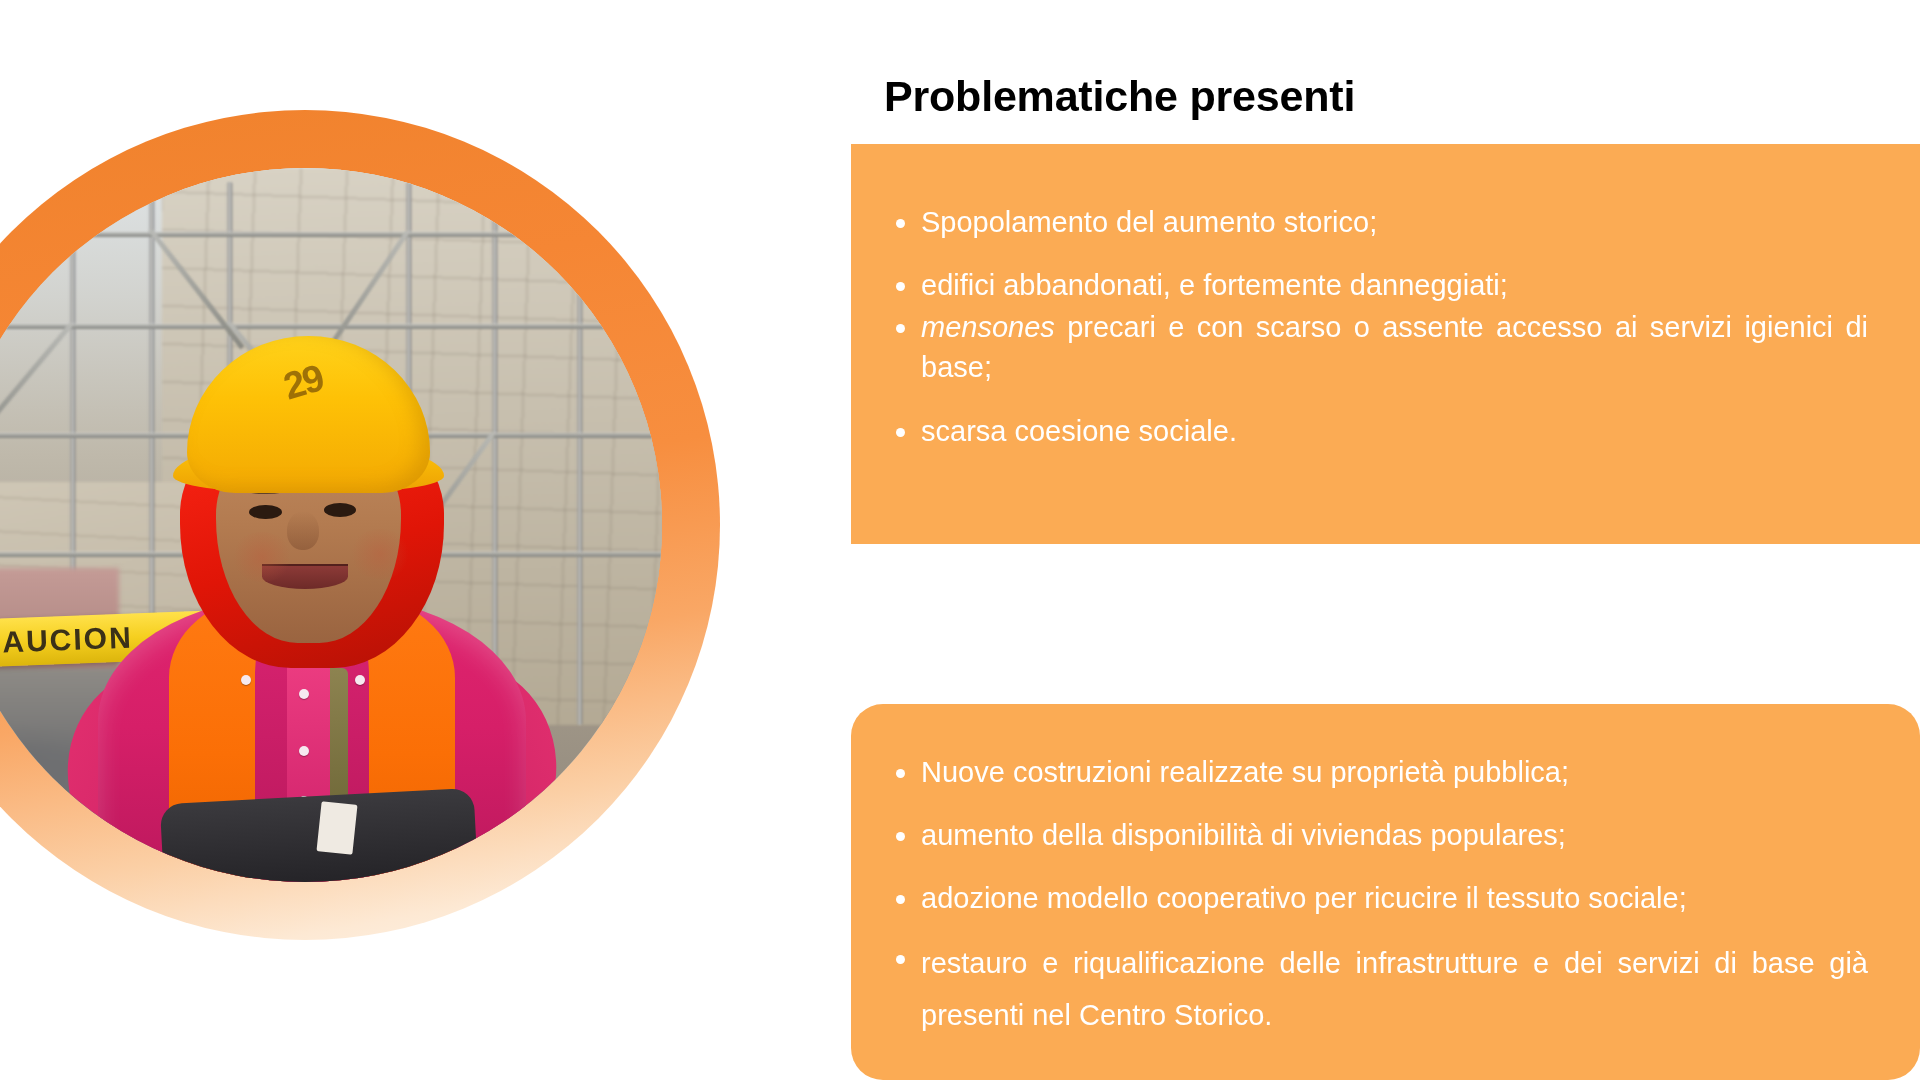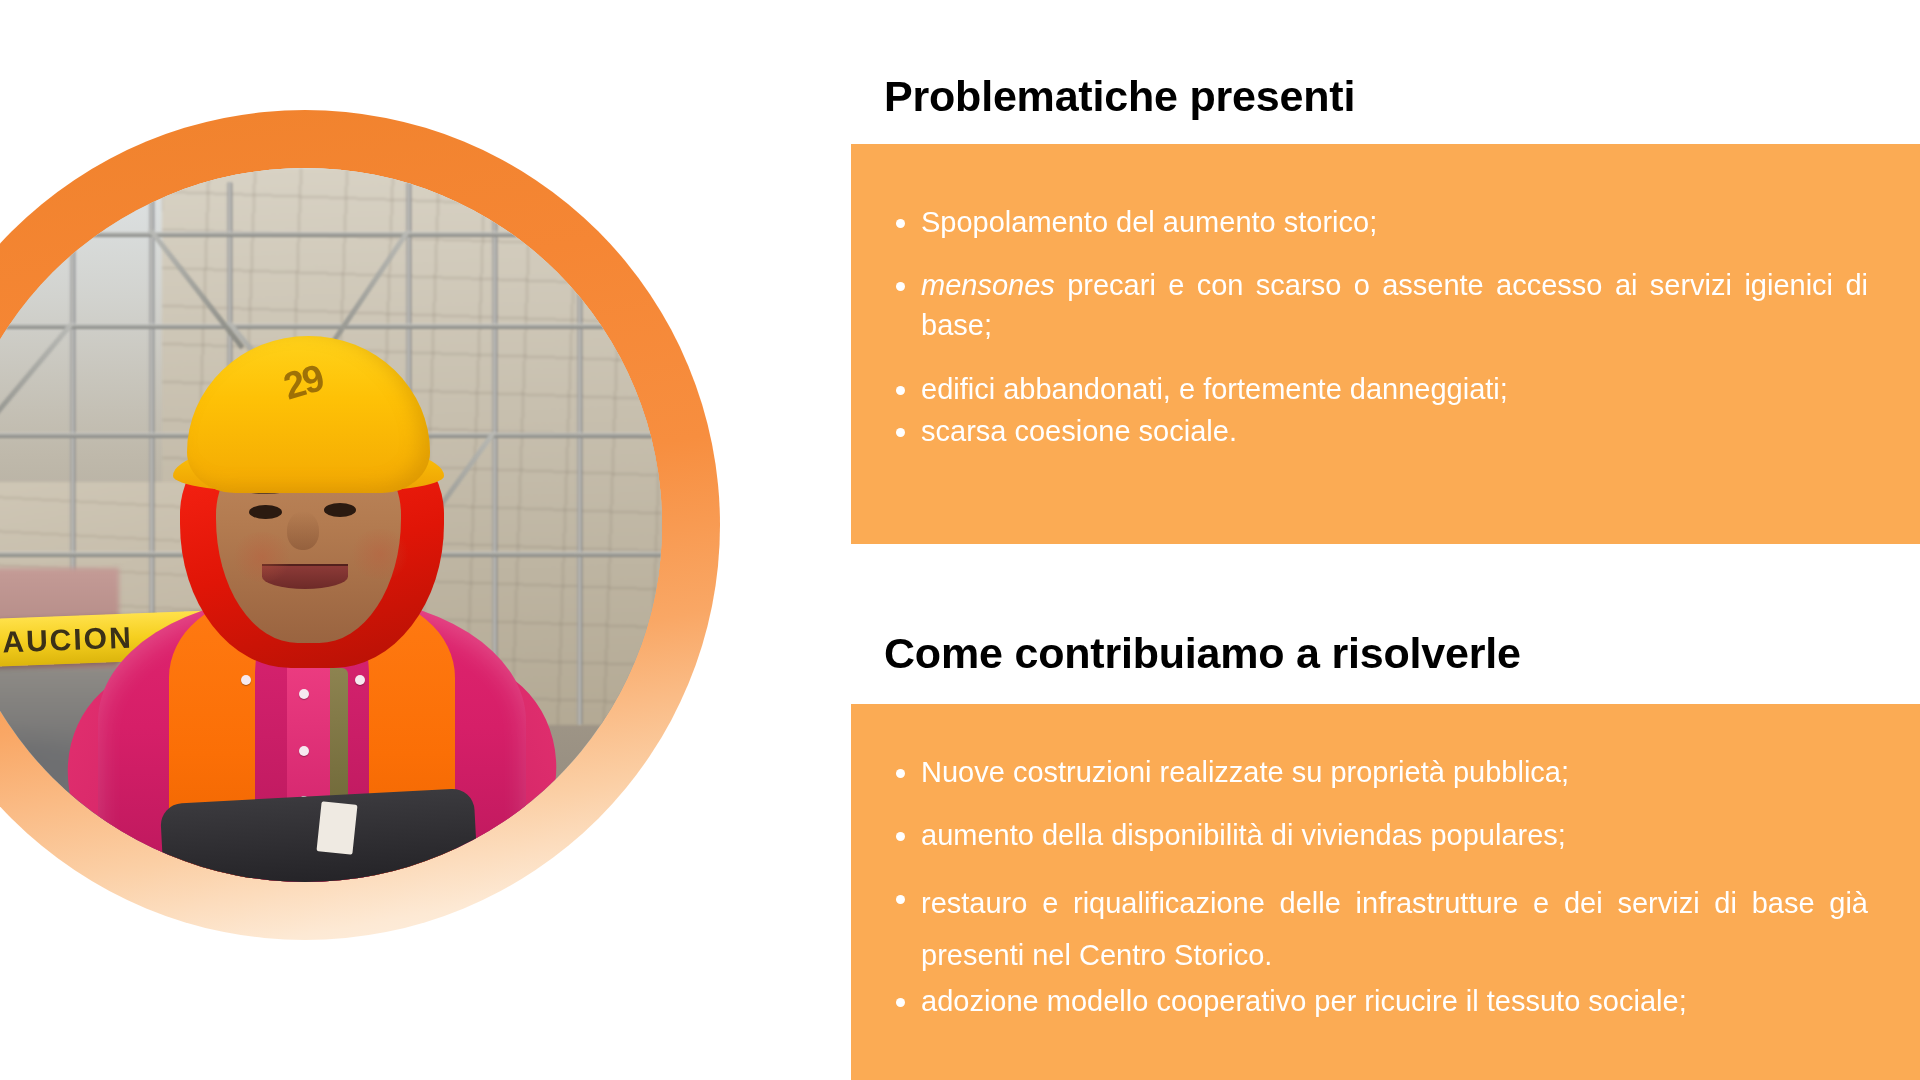--- a/index.html
+++ b/index.html
@@ -356,21 +356,21 @@
   #heading-1 { left: 884px; top: 43px; }
   #heading-2 { left: 884px; top: 600px; }
 
   .panel {
     position: absolute;
     background: #fbab54;
     left: 851px;
     right: 0;
   }
   #panel-1 { top: 144px; height: 400px; }
-  #panel-2 { top: 704px; height: 376px; }
+  #panel-2 { top: 704px; height: 376px; border-radius: 32px; }
 
   .bullets {
     list-style: none;
     margin: 0;
     padding: 0;
     position: absolute;
     left: 0;
     right: 0;
   }
   #bullets-1 { top: 58px; }
@@ -493,53 +493,52 @@
 
     <h1 class="heading" id="heading-1">Problematiche presenti</h1>
 
     <div class="panel" id="panel-1">
       <ul class="bullets" id="bullets-1">
 
         <li class="bullet sp-0">
           <span>Spopolamento del aumento storico;</span>
         </li>
 
+        <li class="bullet sp-1">
+          <span>edifici abbandonati, e fortemente danneggiati;</span>
+        </li>
+
         <li class="bullet justify sp-2">
           <em>mensones</em><span> precari e con scarso o assente accesso ai servizi igienici di base;</span>
         </li>
 
-        <li class="bullet sp-1">
-          <span>edifici abbandonati, e fortemente danneggiati;</span>
-        </li>
-
         <li class="bullet sp-3">
           <span>scarsa coesione sociale.</span>
         </li>
 
       </ul>
     </div>
 
-    <h1 class="heading" id="heading-2">Come contribuiamo a risolverle</h1>
 
     <div class="panel" id="panel-2">
       <ul class="bullets" id="bullets-2">
 
         <li class="bullet b2-0">
           <span>Nuove costruzioni realizzate su proprietà pubblica;</span>
         </li>
 
         <li class="bullet b2-1">
           <span>aumento della disponibilità di viviendas populares;</span>
         </li>
 
+        <li class="bullet b2-2">
+          <span>adozione modello cooperativo per ricucire il tessuto sociale;</span>
+        </li>
+
         <li class="bullet justify b2-3">
           <span>restauro e riqualificazione delle infrastrutture e dei servizi di base già presenti nel Centro Storico.</span>
         </li>
 
-        <li class="bullet b2-2">
-          <span>adozione modello cooperativo per ricucire il tessuto sociale;</span>
-        </li>
-
       </ul>
     </div>
 
   </div>
 </div>
 
 </body></html>

